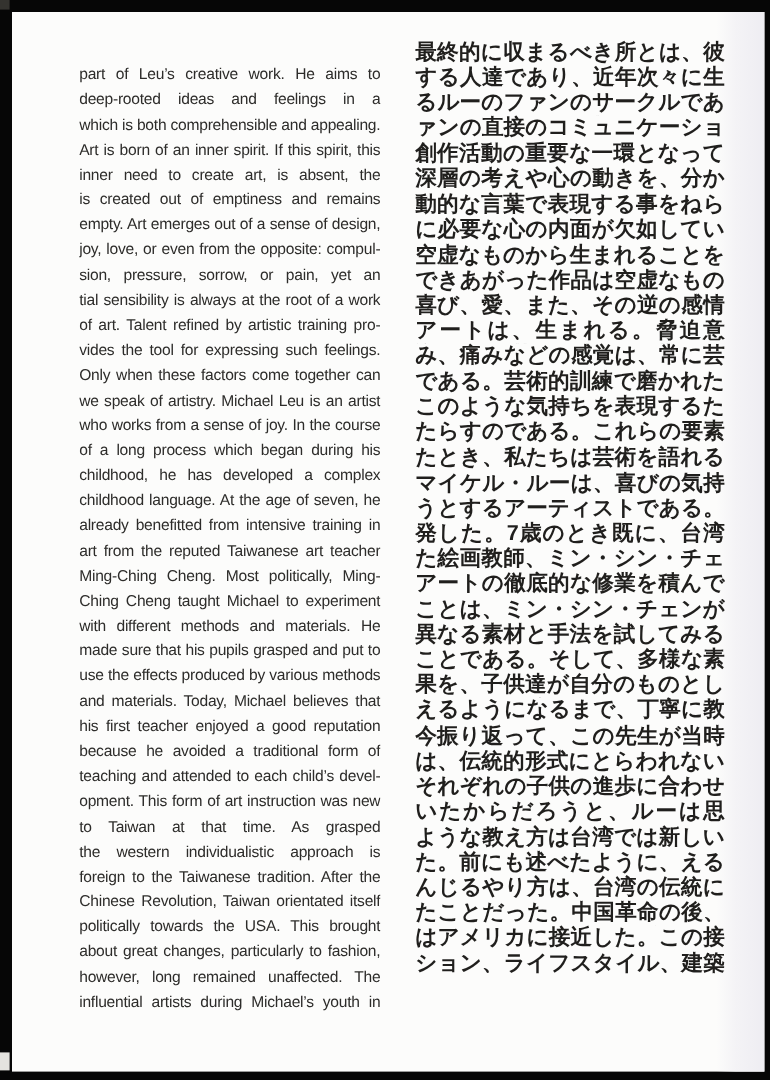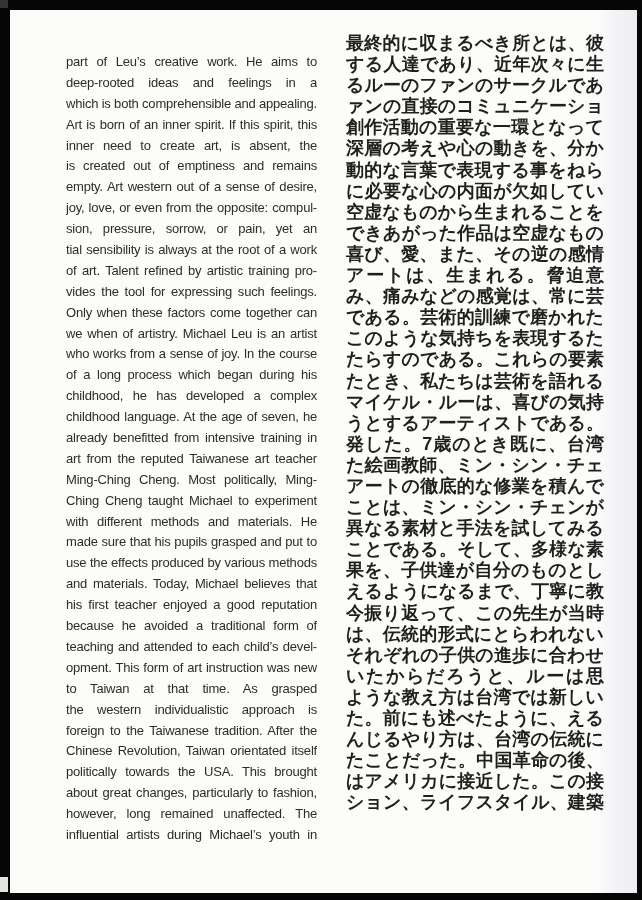--- a/index.html
+++ b/index.html
@@ -97,28 +97,28 @@
   <div class="page">
     <div class="edge-shade"></div>
   </div>
   <div class="col col-en" lang="en">
       <div class="line">part of Leu’s creative work. He aims to express</div>
       <div class="line">deep-rooted ideas and feelings in a language</div>
       <div class="line">which is both comprehensible and appealing.</div>
       <div class="line">Art is born of an inner spirit. If this spirit, this</div>
       <div class="line">inner need to create art, is absent, the product</div>
       <div class="line">is created out of emptiness and remains</div>
-      <div class="line">empty. Art western out of a sense of desire,</div>
+      <div class="line">empty. Art emerges out of a sense of design,</div>
       <div class="line">joy, love, or even from the opposite: compul-</div>
       <div class="line">sion, pressure, sorrow, or pain, yet an existen-</div>
       <div class="line">tial sensibility is always at the root of a work</div>
       <div class="line">of art. Talent refined by artistic training pro-</div>
       <div class="line">vides the tool for expressing such feelings.</div>
       <div class="line">Only when these factors come together can</div>
-      <div class="line">we when of artistry. Michael Leu is an artist</div>
+      <div class="line">we speak of artistry. Michael Leu is an artist</div>
       <div class="line">who works from a sense of joy. In the course</div>
       <div class="line">of a long process which began during his</div>
       <div class="line">childhood, he has developed a complex</div>
       <div class="line">childhood language. At the age of seven, he had</div>
       <div class="line">already benefitted from intensive training in</div>
       <div class="line">art from the reputed Taiwanese art teacher</div>
       <div class="line">Ming-Ching Cheng. Most politically, Ming-</div>
       <div class="line">Ching Cheng taught Michael to experiment</div>
       <div class="line">with different methods and materials. He</div>
       <div class="line">made sure that his pupils grasped and put to</div>

